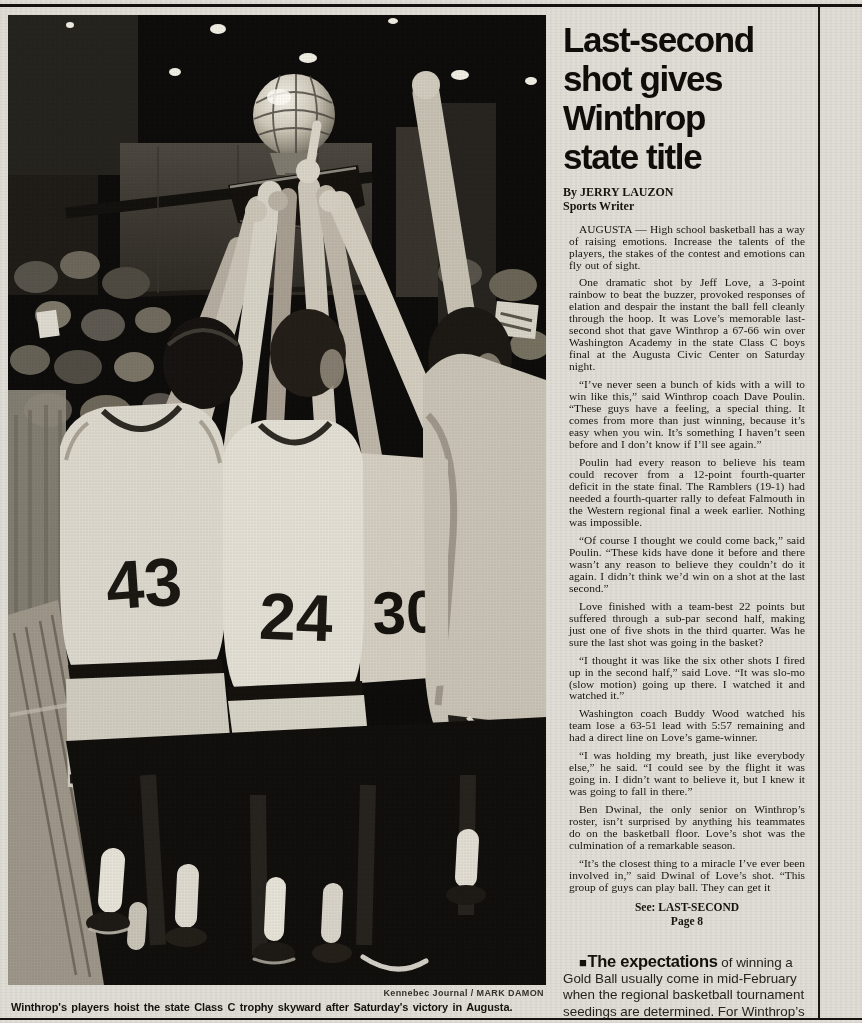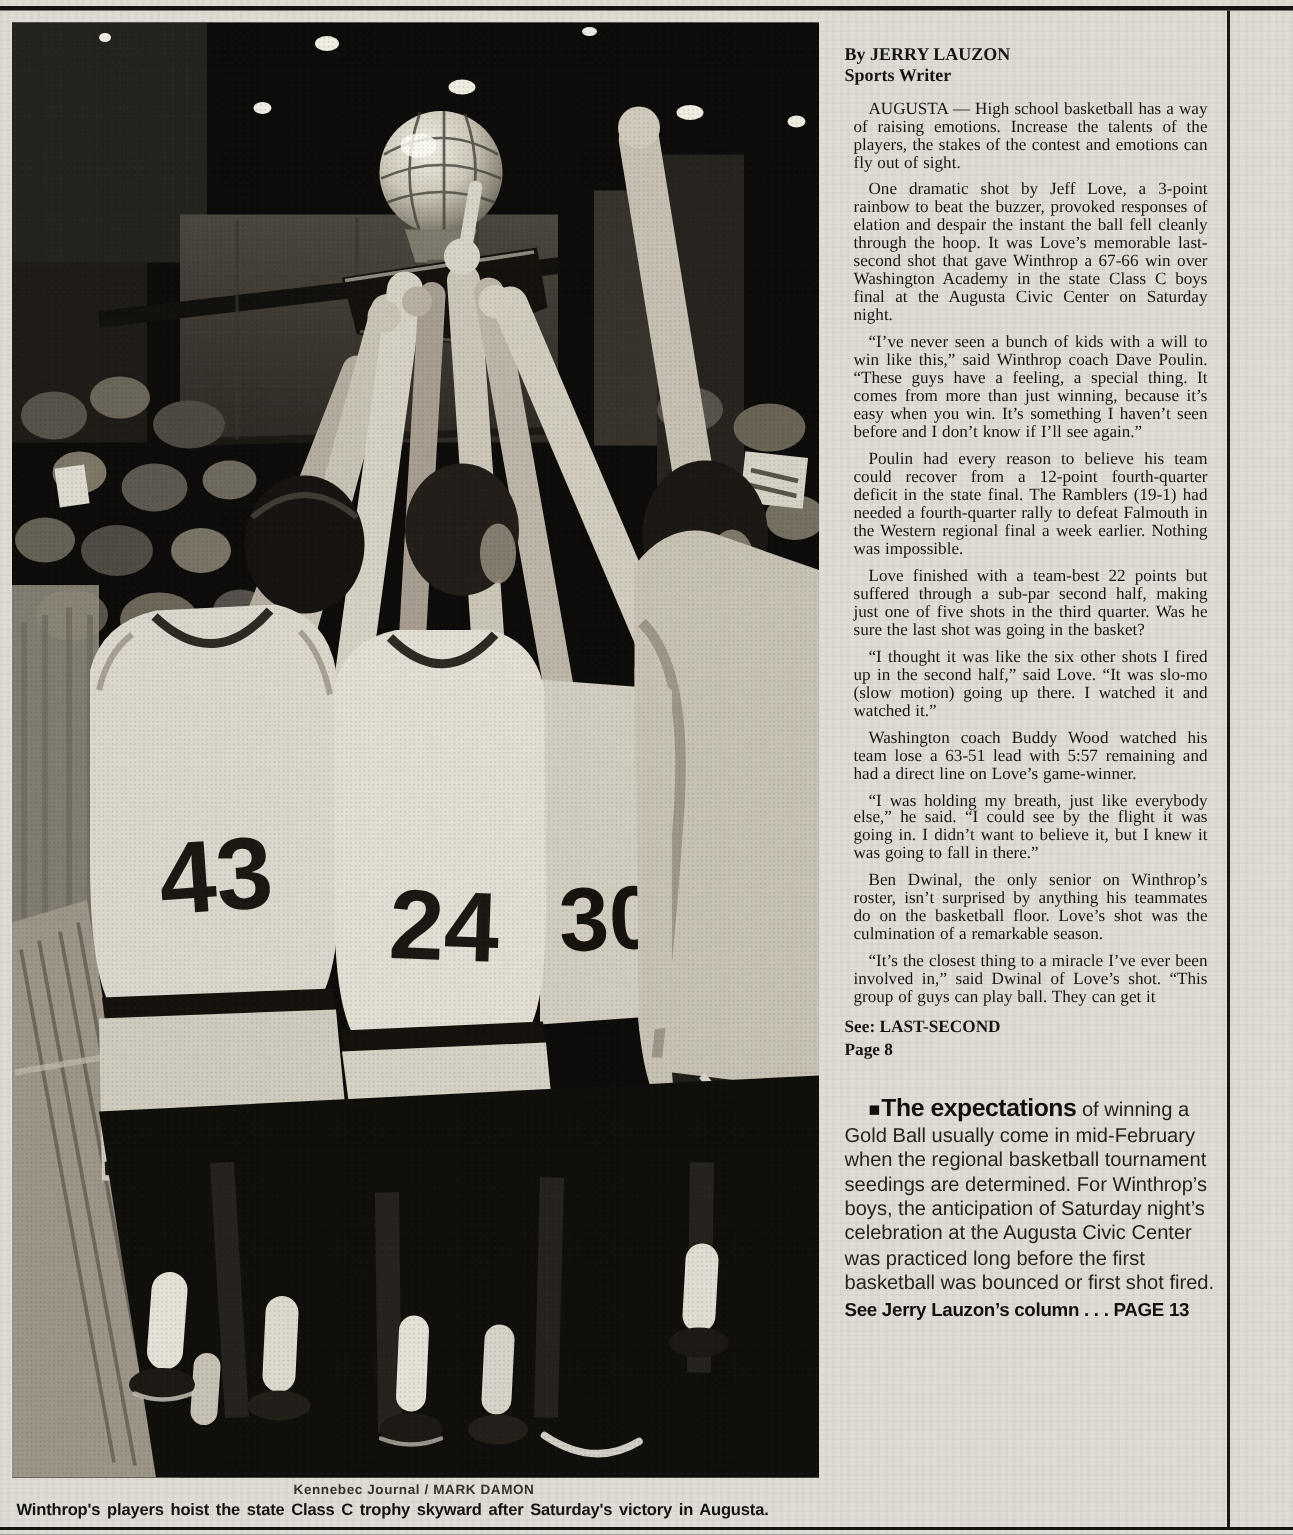--- a/index.html
+++ b/index.html
@@ -17,21 +17,21 @@
   .rule-top { position:absolute; left:0; top:4px; width:862px; height:3px; background:#15130f; }
   .rule-bottom { position:absolute; left:0; top:1018px; width:862px; height:2px; background:#15130f; }
   .v-rule { position:absolute; left:818px; top:7px; width:2px; height:1011px; background:#1a1812; }
 
   .photo-frame {
     position:absolute; left:8px; top:15px; width:538px; height:970px;
     background:#0c0b09;
   }
   .photo-credit {
     position:absolute; left:8px; top:988px; width:536px;
-    text-align:center;
+    text-align:right;
     font-family:"Liberation Sans", sans-serif; font-weight:bold;
     font-size:9px; letter-spacing:.4px; color:#34302a;
   }
   .photo-caption {
     position:absolute; left:11px; top:1001px; width:534px;
     font-family:"Liberation Sans", sans-serif; font-weight:bold;
     font-size:11px; letter-spacing:-.1px; line-height:1.2; color:#15130f;
     word-spacing:1.5px;
   }
 
@@ -45,21 +45,21 @@
     font-family:"Liberation Serif", serif; font-weight:bold;
     font-size:12px; line-height:1.15; color:#17150f;
   }
   .article-body {
     margin-top:10px;
     font-size:11.4px; line-height:1.05; text-align:justify;
     color:#17150f; word-spacing:.4px;
   }
   .article-body p { margin:6px; text-indent:10px; }
   .jump-ref {
-    margin-top:5px; font-weight:bold;
+    margin-top:5px; text-align:center; font-weight:bold;
     font-size:11.5px; line-height:1.25;
   }
   .teaser {
     margin-top:22px;
     font-family:"Liberation Sans", sans-serif;
     font-size:13.4px; line-height:1.22; color:#26231d;
   }
   .teaser-lead { font-weight:bold; font-size:16.5px; letter-spacing:-.3px; color:#14110d;text-align:center; }
   .teaser-bullet { font-size:13px; margin-right:1px; }
   .teaser-see {
@@ -261,31 +261,38 @@
 
       <rect width="538" height="970" fill="url(#ht)" opacity="0.16"></rect>
       <rect width="538" height="970" fill="url(#htw)" opacity="0.05"></rect>
     </svg>
   </div>
 
   <div class="photo-credit">Kennebec Journal / MARK DAMON</div>
   <div class="photo-caption">Winthrop's players hoist the state Class C trophy skyward after Saturday's victory in Augusta.</div>
 
   <div class="column">
+    <div class="headline">
+      <div class="headline-line">Last-second</div>
+      <div class="headline-line">shot gives</div>
+      <div class="headline-line">Winthrop</div>
+      <div class="headline-line">state title</div>
+    </div>
 
     <div class="byline-block">
       <div class="byline">By JERRY LAUZON</div>
       <div class="byline-role">Sports Writer</div>
     </div>
 
     <div class="article-body">
       <p>AUGUSTA — High school basketball has a way of raising emotions. Increase the talents of the players, the stakes of the contest and emotions can fly out of sight.</p>
       <p>One dramatic shot by Jeff Love, a 3-point rainbow to beat the buzzer, provoked responses of elation and despair the instant the ball fell cleanly through the hoop. It was Love’s memorable last-second shot that gave Winthrop a 67-66 win over Washington Academy in the state Class C boys final at the Augusta Civic Center on Saturday night.</p>
       <p>“I’ve never seen a bunch of kids with a will to win like this,” said Winthrop coach Dave Poulin. “These guys have a feeling, a special thing. It comes from more than just winning, because it’s easy when you win. It’s something I haven’t seen before and I don’t know if I’ll see again.”</p>
       <p>Poulin had every reason to believe his team could recover from a 12-point fourth-quarter deficit in the state final. The Ramblers (19-1) had needed a fourth-quarter rally to defeat Falmouth in the Western regional final a week earlier. Nothing was impossible.</p>
+      <p>“Of course I thought we could come back,” said Poulin. “These kids have done it before and there wasn’t any reason to believe they couldn’t do it again. I didn’t think we’d win on a shot at the last second.”</p>
       <p>Love finished with a team-best 22 points but suffered through a sub-par second half, making just one of five shots in the third quarter. Was he sure the last shot was going in the basket?</p>
       <p>“I thought it was like the six other shots I fired up in the second half,” said Love. “It was slo-mo (slow motion) going up there. I watched it and watched it.”</p>
       <p>Washington coach Buddy Wood watched his team lose a 63-51 lead with 5:57 remaining and had a direct line on Love’s game-winner.</p>
       <p>“I was holding my breath, just like everybody else,” he said. “I could see by the flight it was going in. I didn’t want to believe it, but I knew it was going to fall in there.”</p>
       <p>Ben Dwinal, the only senior on Winthrop’s roster, isn’t surprised by anything his teammates do on the basketball floor. Love’s shot was the culmination of a remarkable season.</p>
       <p>“It’s the closest thing to a miracle I’ve ever been involved in,” said Dwinal of Love’s shot. “This group of guys can play ball. They can get it</p>
     </div>
 
     <div class="jump-ref">
       <div>See: LAST-SECOND</div>

